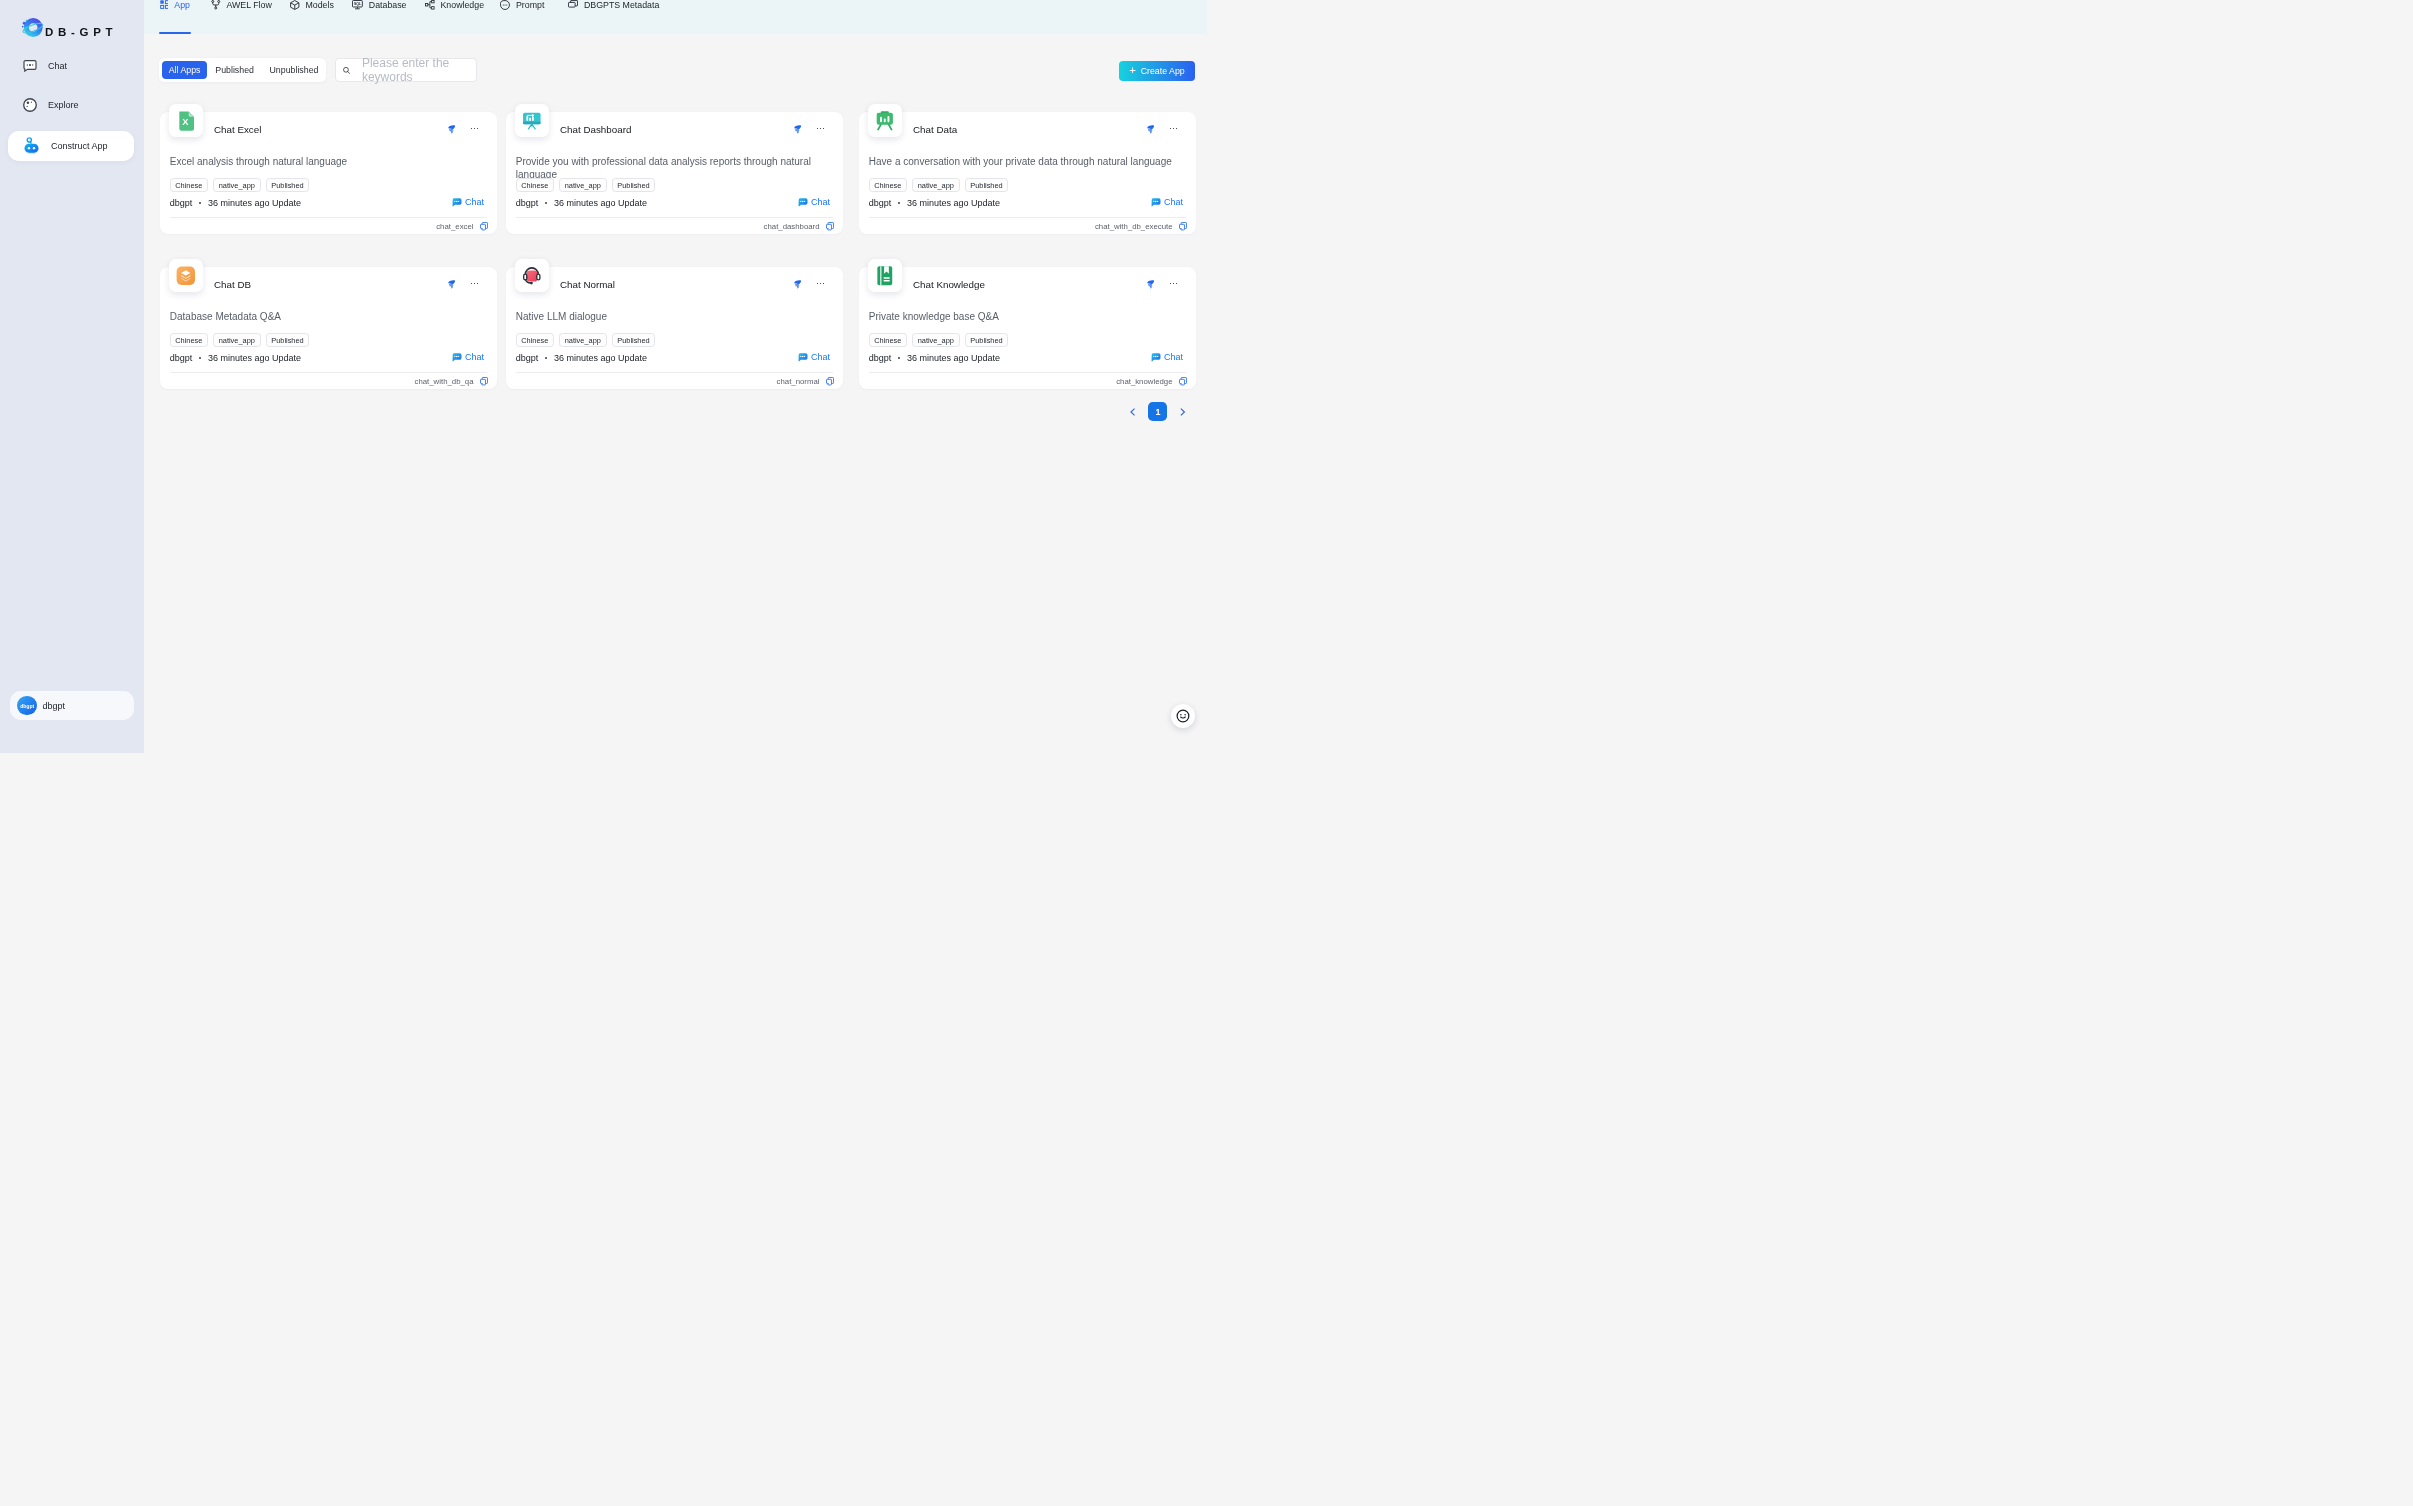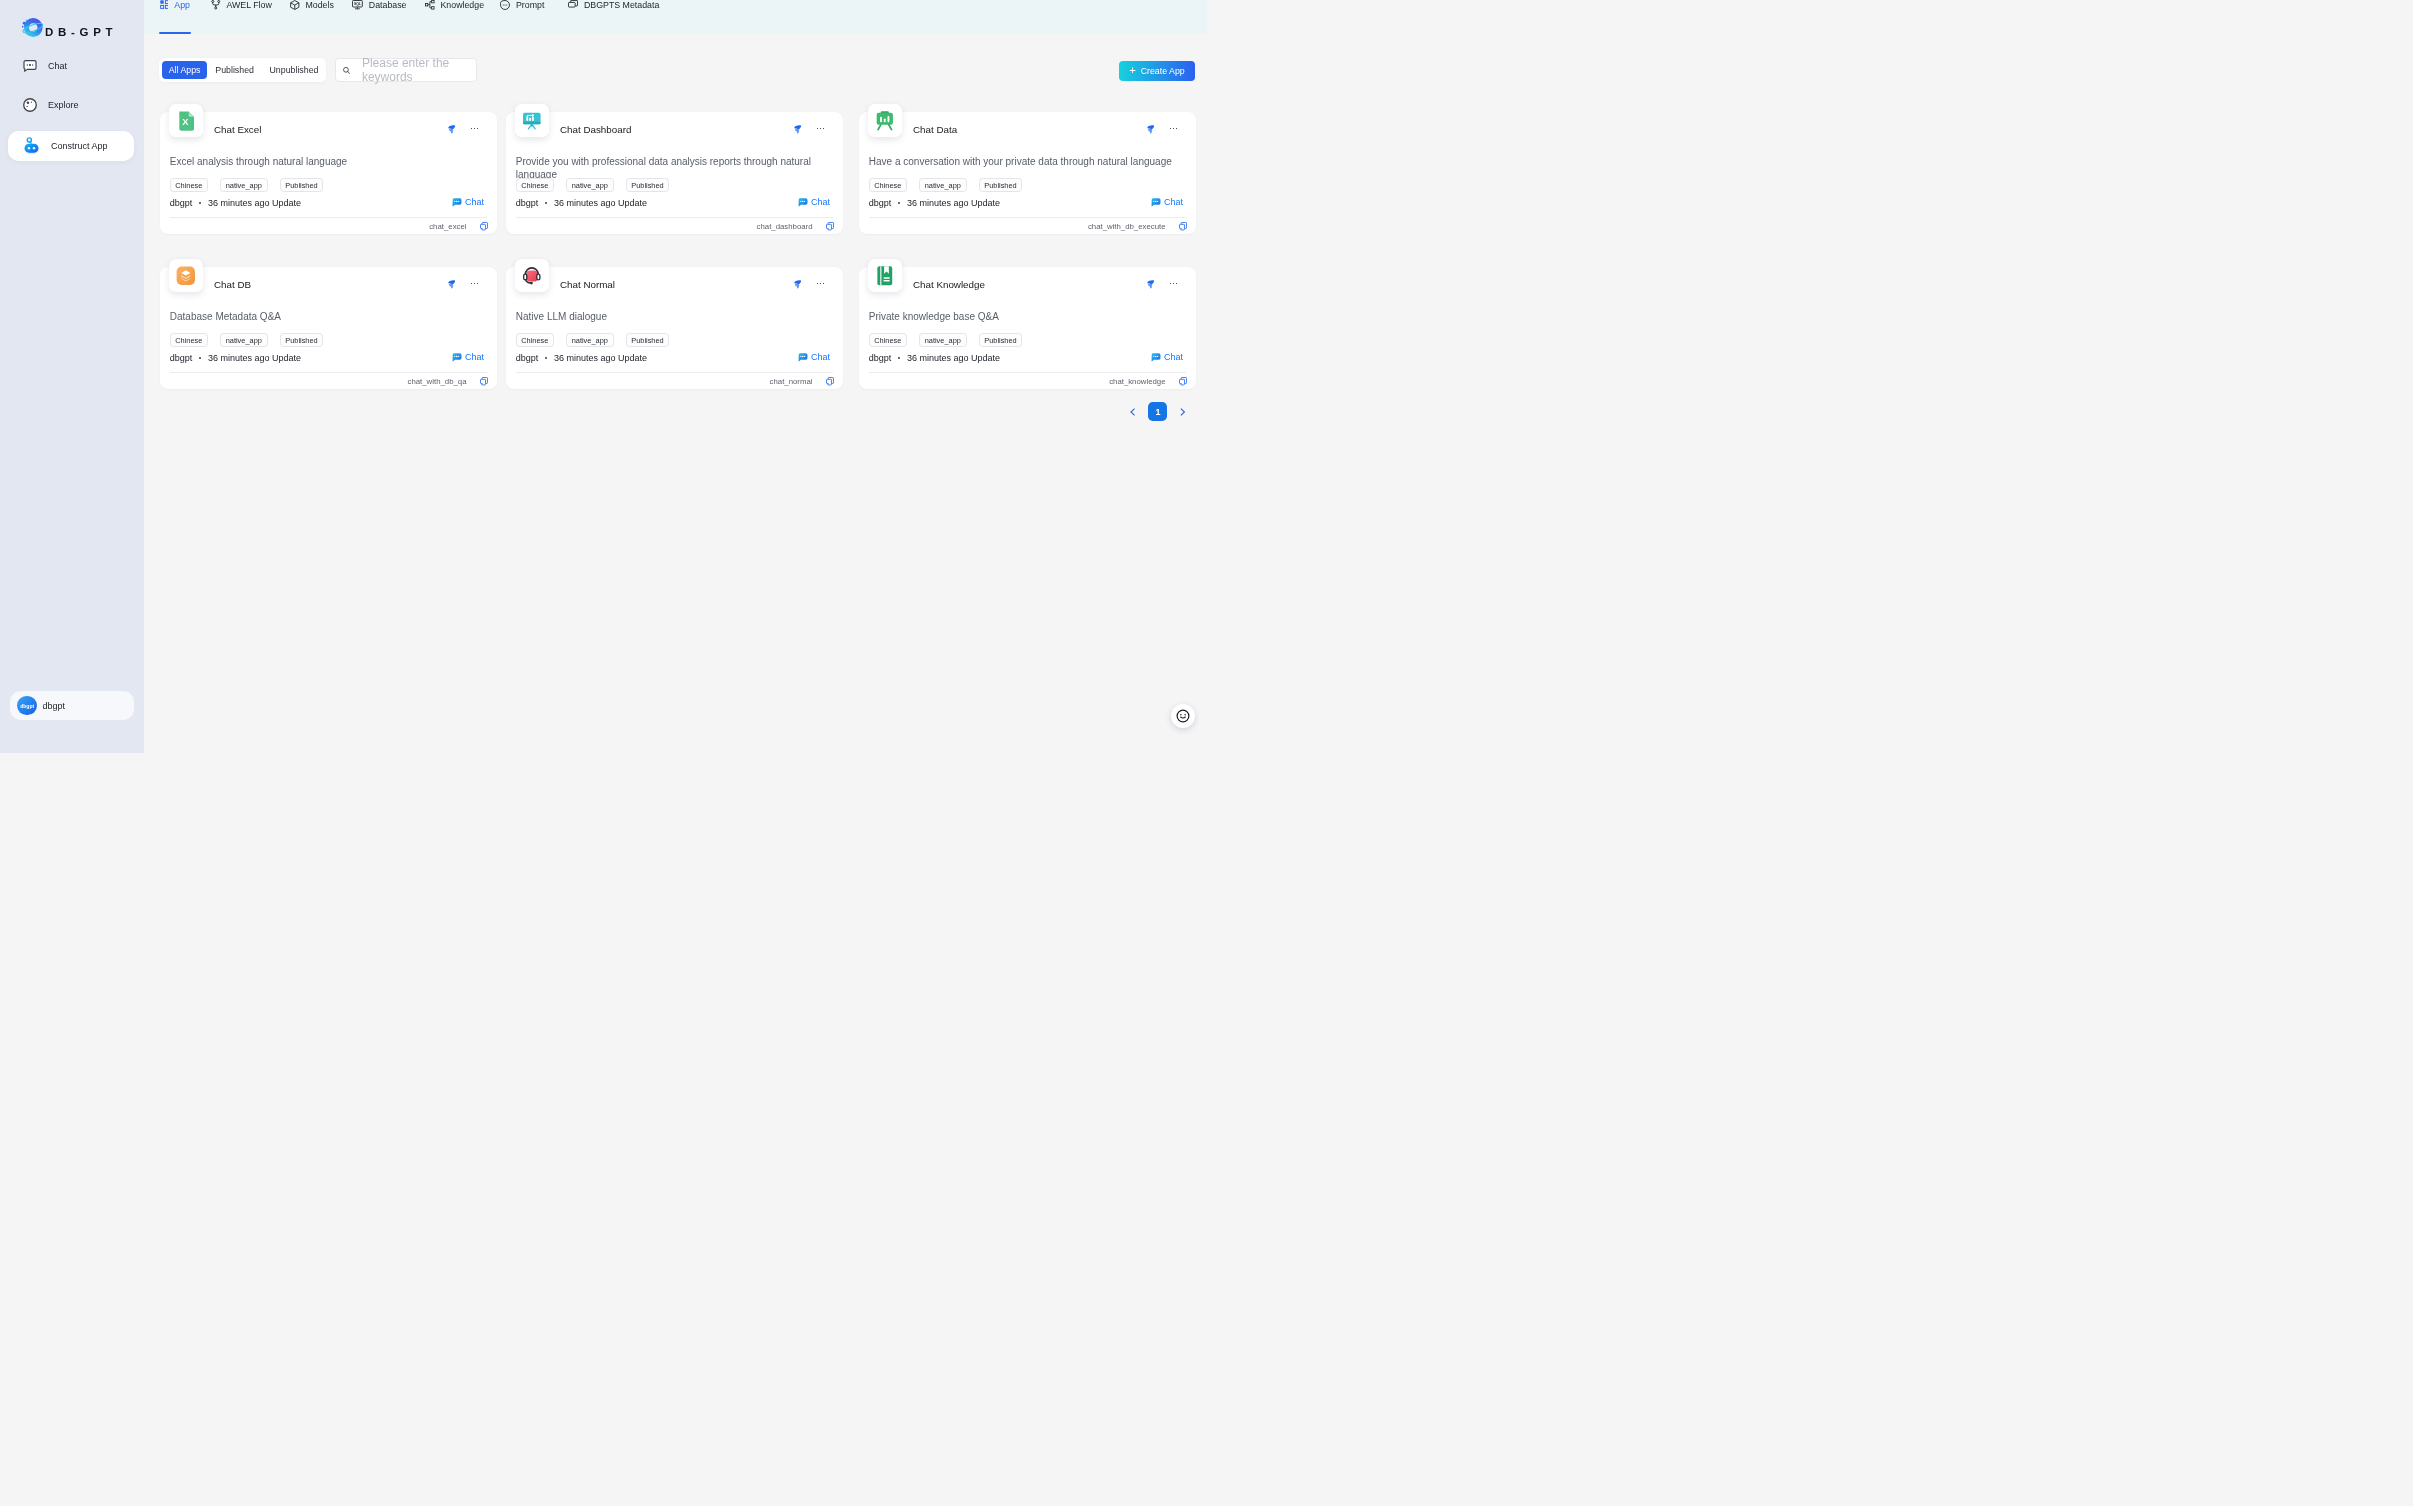--- a/index.html
+++ b/index.html
@@ -32,30 +32,30 @@
 #create{position:absolute;left:1119px;top:61px;width:76px;height:19.6px;border-radius:4px;background:linear-gradient(90deg,#16d2dd,#2b5ff1);color:#fff;font-size:8.8px;display:flex;align-items:center;justify-content:center}
 #create .plus{font-size:11.5px;font-weight:300;margin-right:4.7px;margin-top:-1.4px}
 
 .card{position:absolute;width:337px;height:122px;background:#fff;border-radius:8px;box-shadow:0 0.7px 2px rgba(40,50,70,.04)}
 .iconbox{position:absolute;left:9px;top:-7.8px;width:34px;height:33px;background:#fff;border-radius:6.8px;box-shadow:0 2.7px 6.8px rgba(50,60,90,.12);display:flex;align-items:center;justify-content:center}
 .ctitle{position:absolute;left:54px;top:11.5px;font-size:9.8px;font-weight:normal;color:#17191e}
 .cwing{position:absolute;right:42px;top:12px}
 .cdots{position:absolute;right:19px;top:16px;display:flex;gap:1.6px}
 .cdots i{width:1.4px;height:1.4px;border-radius:50%;background:#14161a}
 .cdesc{position:absolute;left:9.8px;top:43px;width:311px;font-size:10px;line-height:13px;color:#575d68}
-.ctags{position:absolute;left:9.5px;top:66px;display:flex;gap:12px}
+.ctags{position:absolute;left:9.5px;top:66px;display:flex;gap:5px}
 .ctags span{height:14px;border:0.7px solid #e4e5e9;background:#fdfdfe;border-radius:3.4px;font-size:7.4px;color:#272b32;display:flex;align-items:center;padding:0 4.7px}
 .cmeta{position:absolute;left:9.8px;top:84px;height:14px;display:flex;align-items:center;font-size:9px;color:#20242b}
 .cmeta b{font-weight:normal}
 .cmeta .dot{width:2px;height:2px;border-radius:50%;background:#3a3e45;margin:0 6.8px}
 .clink{position:absolute;right:13px;top:85px;display:flex;align-items:center;gap:3.4px}
 .clink svg{margin-top:0.7px}
 .clink span{font-size:9px;color:#1677ff}
 .cdiv{position:absolute;left:9.8px;right:9.8px;top:105px;height:0.7px;background:#ededef}
-.cfoot{position:absolute;right:9.5px;top:110px;display:flex;align-items:center;gap:13px}
+.cfoot{position:absolute;right:9.5px;top:110px;display:flex;align-items:center;gap:6px}
 .cfoot span{font-size:7.8px;color:#5d626c}
 
 #pag{position:absolute;left:1130px;top:402px;display:flex;align-items:center}
 #pag .pbox{width:19px;height:19px;background:#1574e6;border-radius:4.7px;color:#fff;font-size:9px;font-weight:bold;display:flex;align-items:center;justify-content:center;margin:0 13px}
 #fab{position:absolute;left:1171px;top:704px;width:24px;height:24px;border-radius:50%;background:#fff;box-shadow:0 2px 6.8px rgba(30,40,60,.16);display:flex;align-items:center;justify-content:center}
 </style></head>
 <body>
 
 <div id="side">
   <div id="logo">

